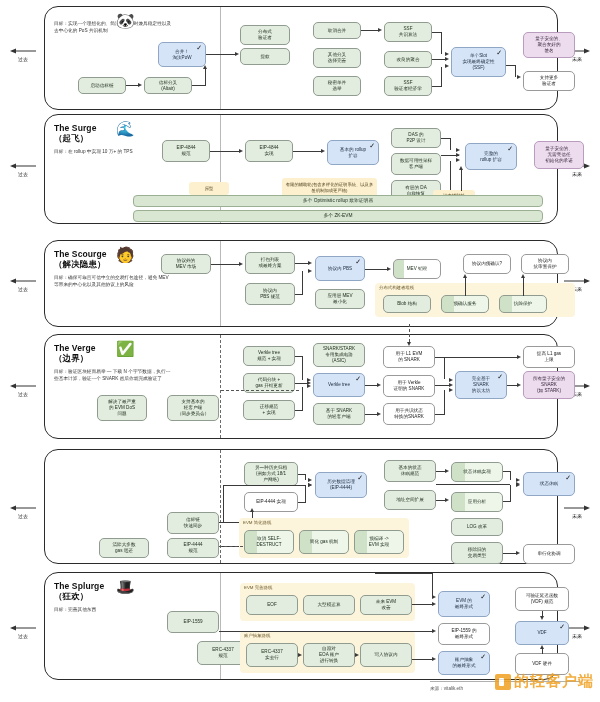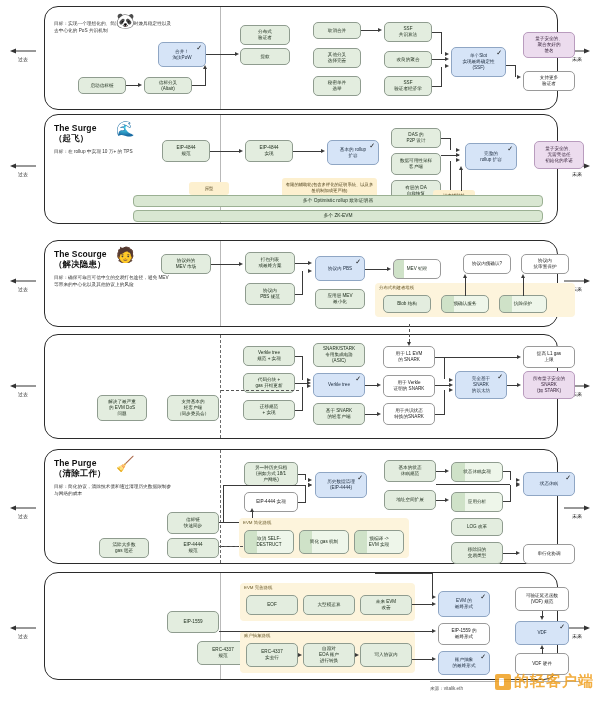--- a/index.html
+++ b/index.html
@@ -427,20 +427,28 @@
         <span>多个 ZK-EVM</span>
       </div>
 
     <div class="conn v" style="left:416px;top:55px;height:21px;"></div>
     <div class="arrow up" style="left:414px;top:51px;"></div>
   </div>
 
   <div class="section" style="left:44px;top:334px;width:514px;height:105px;">
     <div class="divider dash" style="left:175px;"></div>
 
+    <div class="sec-head">
+      <div class="sec-title">
+        <span>The Verge</span><br>
+        <span>（边界）</span>
+      </div>
+      <div class="sec-emoji">✅</div>
+      <div class="sec-goal">目标：验证区块轻而易举 — 下载 N 个字节数据，执行一些基本计算，验证一个 SNARK 然后你就完成验证了</div>
+    </div>
 
     <div class="node" style="left:52px;top:60px;width:50px;height:26px;white-space:pre-line;"><span>解决了最严重
 的 EVM DoS
 问题</span></div>
     <div class="node" style="left:122px;top:60px;width:52px;height:26px;white-space:pre-line;"><span>支持基本的
 轻客户端
 （同步委员会）</span></div>
 
     <div class="node" style="left:198px;top:11px;width:52px;height:20px;white-space:pre-line;"><span>Verkle tree
 规范 + 实现</span></div>
@@ -502,28 +510,20 @@
 (如 STARK)</span></div>
     <div class="conn h" style="left:390px;top:22px;width:82px;"></div>
     <div class="arrow" style="left:472px;top:19.6px;"></div>
     <div class="conn h" style="left:462px;top:50px;width:10px;"></div>
     <div class="arrow" style="left:472px;top:47.6px;"></div>
   </div>
 
   <div class="section" style="left:44px;top:449px;width:514px;height:115px;">
     <div class="divider dash" style="left:175px;"></div>
 
-    <div class="sec-head">
-      <div class="sec-title">
-        <span>The Purge</span><br>
-        <span>（清除工作）</span>
-      </div>
-      <div class="sec-emoji">🧹</div>
-      <div class="sec-goal">目标：简化协议，清除技术债和通过清理历史数据限制参与网络的成本</div>
-    </div>
 
     <div class="node" style="left:54px;top:88px;width:50px;height:20px;white-space:pre-line;"><span>清除大多数
 gas 退还</span></div>
     <div class="node" style="left:122px;top:62px;width:52px;height:22px;white-space:pre-line;"><span>信标链
 快速同步</span></div>
     <div class="node" style="left:122px;top:88px;width:52px;height:20px;white-space:pre-line;"><span>EIP-4444
 规范</span></div>
 
     <div class="node" style="left:199px;top:12px;width:54px;height:24px;white-space:pre-line;"><span>另一种历史归档
 (例如方式 18/1
@@ -598,20 +598,28 @@
         <span>简化 gas 机制</span>
       </div>
     <div class="node gradgreen" style="left:309px;top:80px;width:50px;height:24px;white-space:pre-line;"><span>预编译 -&gt;
 EVM 实现</span></div>
     <div class="dashedconn" style="left:174px;top:96px;width:24px;"></div>
   </div>
 
   <div class="section" style="left:44px;top:572px;width:514px;height:108px;">
     <div class="divider" style="left:175px;"></div>
 
+    <div class="sec-head">
+      <div class="sec-title">
+        <span>The Splurge</span><br>
+        <span>（狂欢）</span>
+      </div>
+      <div class="sec-emoji">🎩</div>
+      <div class="sec-goal">目标：完善其他东西</div>
+    </div>
 
     <div class="node" style="left:122px;top:38px;width:52px;height:22px;">
         <span>EIP-1559</span>
       </div>
     <div class="node" style="left:152px;top:68px;width:52px;height:24px;white-space:pre-line;"><span>ERC-4337
 规范</span></div>
 
     <div class="group" style="left:195px;top:10px;width:175px;height:38px;">
       <div class="group-label">EVM 完善路线</div>
     </div>

